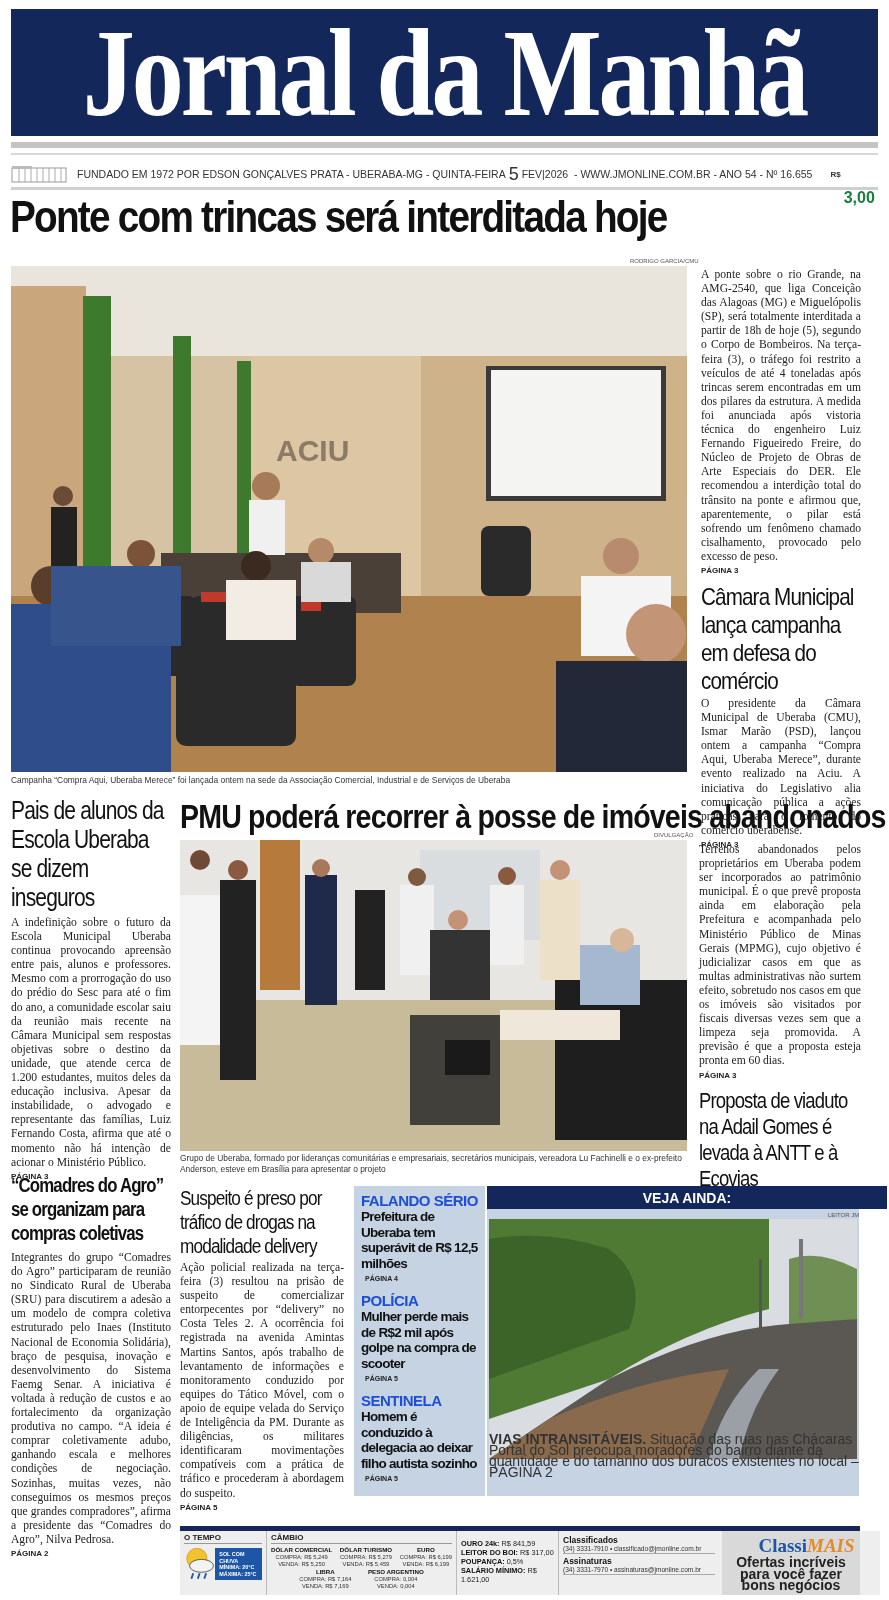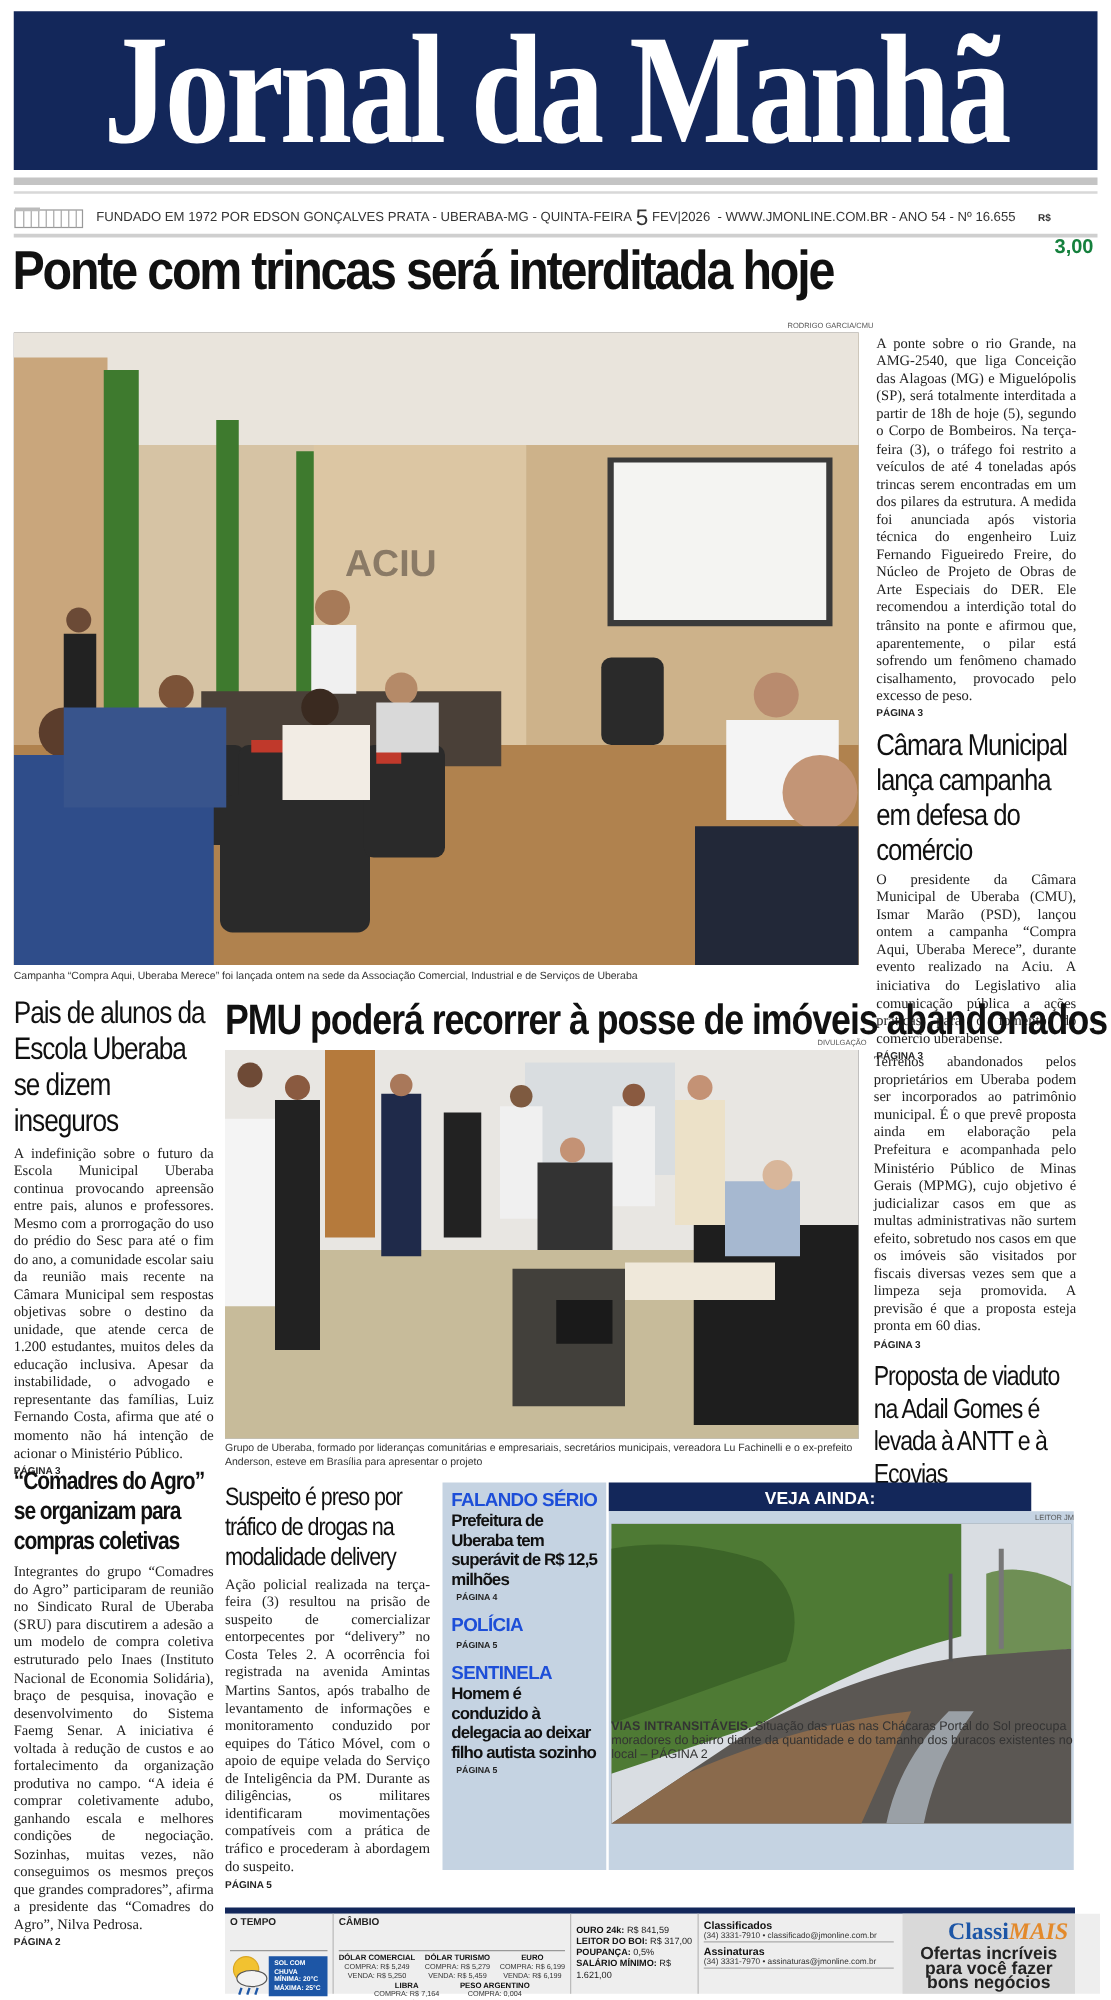--- a/index.html
+++ b/index.html
@@ -20,25 +20,25 @@
   .photo { background: #888; overflow: hidden; }
   .body-text { font-family: "Liberation Serif", serif; font-size: 11.6px; line-height: 14.1px; text-align: justify; color: #222; }
   .page-ref { font-family: "Liberation Sans", sans-serif; font-weight: bold; font-size: 8px; color: #222; margin-top: 2px; }
   .caption { font-family: "Liberation Sans", sans-serif; font-size: 8.4px; color: #333; line-height: 11px; }
   .hd-light { font-family: "Liberation Sans", sans-serif; font-weight: normal; color: #111; letter-spacing: -1px; }
   .hd-bold { font-family: "Liberation Sans", sans-serif; font-weight: bold; color: #111; letter-spacing: -1px; }
   .sidebar-box { left: 354px; top: 1186px; width: 131px; height: 310px; background: #c5d3e2; padding: 6px 6px 0 7px; }
   .sb-section { font-family: "Liberation Sans", sans-serif; font-weight: bold; color: #1d4ed8; font-size: 15px; letter-spacing: -0.5px; line-height: 17px; }
   .sb-title { font-family: "Liberation Sans", sans-serif; font-weight: bold; color: #111; font-size: 13.5px; line-height: 15.5px; letter-spacing: -0.7px; }
   .sb-page { font-family: "Liberation Sans", sans-serif; font-weight: bold; font-size: 7px; color: #222; margin: 4px 0 10px 4px; }
-  .veja-header { left: 487px; top: 1186px; width: 338px; height: 23px; background: #13275a; color: #fff; font-family: "Liberation Sans", sans-serif; font-weight: bold; font-size: 14px; display: flex; align-items: center; justify-content: center; }
+  .veja-header { left: 487px; top: 1186px; width: 400px; height: 23px; background: #13275a; color: #fff; font-family: "Liberation Sans", sans-serif; font-weight: bold; font-size: 14px; display: flex; align-items: center; justify-content: center; }
   .footer-bar { left: 180px; top: 1526px; width: 680px; height: 5px; background: #13275a; }
   .footer { left: 180px; top: 1531px; width: 700px; height: 64px; background: #eeeeee; display: flex; font-family: "Liberation Sans", sans-serif; }
   .ft-col { border-right: 1px solid #bbb; padding: 2px 4px; }
-  .ft-label { font-weight: bold; font-size: 8px; color: #222; border-bottom: 1px solid #999; padding-bottom: 18px; margin-bottom: 2px; }
+  .ft-label { font-weight: bold; font-size: 8px; color: #222; border-bottom: 1px solid #999; padding-bottom: 1px; margin-bottom: 2px; }
   .ft-small { font-size: 5.8px; color: #333; line-height: 7px; text-align: center; }
   .ft-small b { font-size: 6.2px; color: #111; }
   .weather-card { display: flex; align-items: center; margin-top: 2px; }
   .weather-box { background: #1d56a6; color: #fff; font-size: 5.4px; line-height: 6.5px; padding: 3px 4px; width: 50px; font-weight: bold; }
   .market-line { font-size: 7.3px; line-height: 9px; color: #222; }
   .market-line b { color: #111; }
   .classif-title { font-weight: bold; font-size: 8.5px; color: #111; }
   .classif-line { font-size: 6.6px; color: #333; border-bottom: 1px solid #aaa; padding-bottom: 1px; margin-bottom: 2px; }
   .classimais { left: 722px; top: 1531px; width: 138px; height: 64px; background: #d9d9d9; text-align: center; font-family: "Liberation Sans", sans-serif; }
   .classimais-logo { font-family: "Liberation Serif", serif; font-weight: bold; font-size: 19px; color: #1d56a6; margin-top: 4px; padding-left: 31px; }
@@ -201,20 +201,21 @@
 </div>
 
 <div class="abs sidebar-box">
   <div>
     <div class="sb-section">FALANDO SÉRIO</div>
     <div class="sb-title">Prefeitura de Uberaba tem superávit de R$ 12,5 milhões</div>
     <div class="sb-page">PÁGINA 4</div>
   </div>
   <div>
     <div class="sb-section">POLÍCIA</div>
+    <div class="sb-title">Mulher perde mais de R$2 mil após golpe na compra de scooter</div>
     <div class="sb-page">PÁGINA 5</div>
   </div>
   <div>
     <div class="sb-section">SENTINELA</div>
     <div class="sb-title">Homem é conduzido à delegacia ao deixar filho autista sozinho</div>
     <div class="sb-page">PÁGINA 5</div>
   </div>
 </div>
 
 <div class="abs veja-header">VEJA AINDA:</div>
@@ -226,21 +227,21 @@
     <path d="M0 0 H280 V90 Q200 110 120 160 L0 200 Z" fill="#4e7a34"></path>
     <path d="M0 20 Q60 10 120 30 Q160 60 140 110 L0 160 Z" fill="#3c6428"></path>
     <path d="M300 40 Q330 30 368 50 V100 L300 110 Z" fill="#6f8f55"></path>
     <path d="M0 240 L120 160 Q220 110 300 105 L368 100 V240 Z" fill="#5b5753"></path>
     <path d="M0 240 L60 200 Q150 160 240 150 L200 240 Z" fill="#8a6a4c"></path>
     <path d="M220 240 Q230 190 270 150 L290 150 Q260 190 250 240 Z" fill="#9aa0a6"></path>
     <rect x="270" y="40" width="3" height="70" fill="#555"></rect>
     <rect x="310" y="20" width="4" height="80" fill="#777"></rect>
   </svg>
 </div>
-<div class="abs caption" style="left:489px; top:1376px; width:372px; font-size:10px; line-height:11px;">
+<div class="abs caption" style="left:489px; top:1434px; width:372px; font-size:14px; line-height:11px;">
   <b>VIAS INTRANSITÁVEIS.</b><span> Situação das ruas nas Chácaras Portal do Sol preocupa moradores do bairro diante da quantidade e do tamanho dos buracos existentes no local – PÁGINA 2</span>
 </div>
 
 <div class="abs footer-bar"></div>
 <div class="abs footer">
   <div class="ft-col" style="width:87px;">
     <div class="ft-label">O TEMPO</div>
     <div class="weather-card">
       <svg width="34" height="36" viewBox="0 0 34 36">
         <circle cx="14" cy="12" r="11" fill="#f2c230" stroke="#d9a520" stroke-width="1"></circle>

